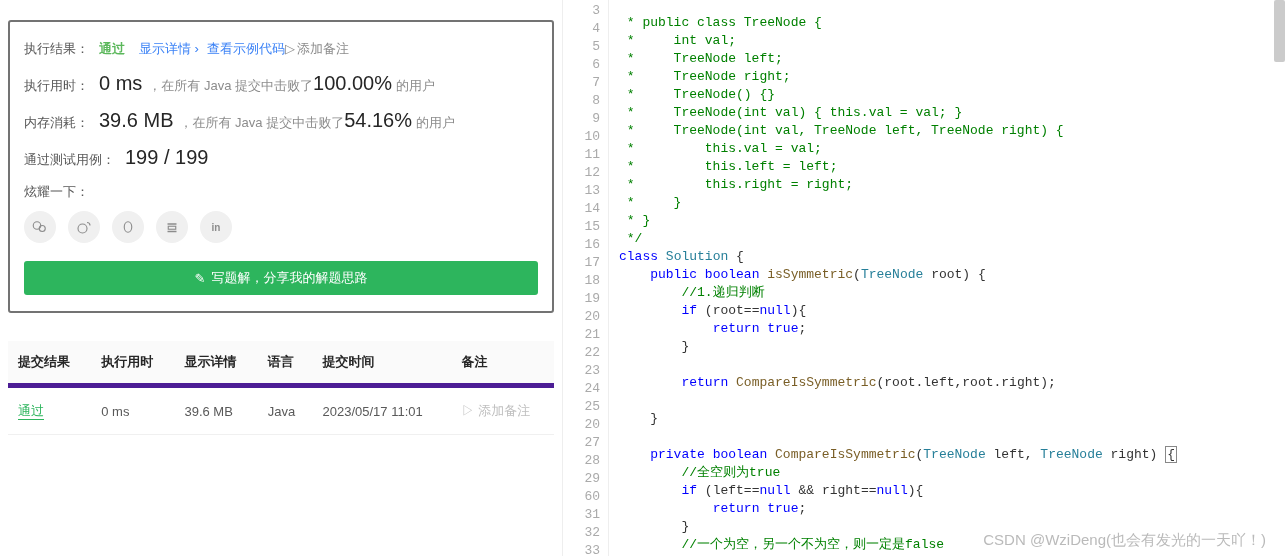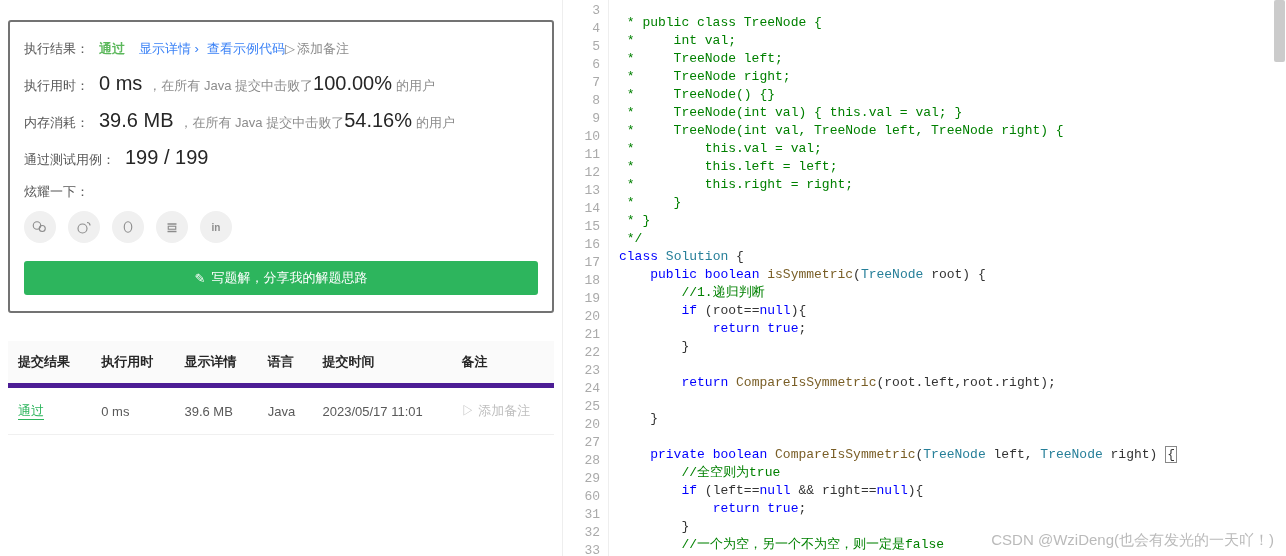--- a/index.html
+++ b/index.html
@@ -32,21 +32,21 @@
 .gutter { width: 46px; background: #fff; text-align: right; padding: 2px 8px 0 0; color: #aaa; font-family: Consolas, "Courier New", monospace; font-size: 13px; line-height: 18px; user-select: none; border-right: 1px solid #eee; }
 .gutter div { height: 18px; }
 .code { flex: 1; padding: 14px 0 0 10px; font-family: Consolas, "Courier New", monospace; font-size: 13px; line-height: 18px; white-space: pre; color: #333; overflow: hidden; }
 .code div { height: 18px; }
 .tok-kw { color: #0000ff; }
 .tok-type { color: #267f99; }
 .tok-com { color: #008000; }
 .tok-fn { color: #795e26; }
 .tok-bool { color: #0000ff; }
 .cursor-box { border: 1px solid #888; padding: 0 1px; }
-.watermark { position: absolute; right: 12px; bottom: 6px; color: rgba(130,130,130,0.55); font-size: 15px; pointer-events: none; text-align: center; }
+.watermark { position: absolute; right: 20px; bottom: 6px; color: rgba(130,130,130,0.55); font-size: 15px; pointer-events: none; text-align: center; }
 .scroll-thumb { position: absolute; right: 1px; top: 0; width: 11px; height: 62px; background: rgba(160,160,160,0.55); border-radius: 2px; cursor: pointer; }
 </style>
 </head>
 <body>
 
 <div class="left-panel">
   <div class="result-card">
     <div class="result-row">
       <span class="result-label">执行结果：</span>
       <span class="pass-badge">通过</span>

